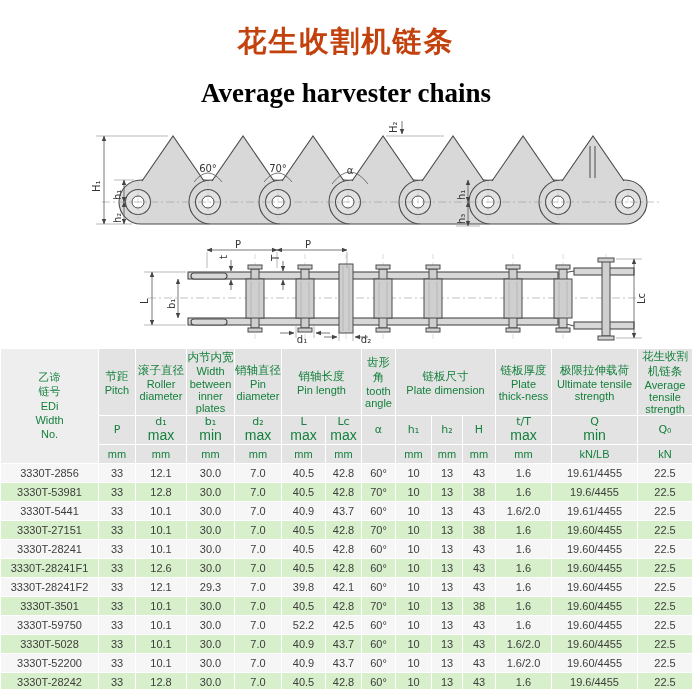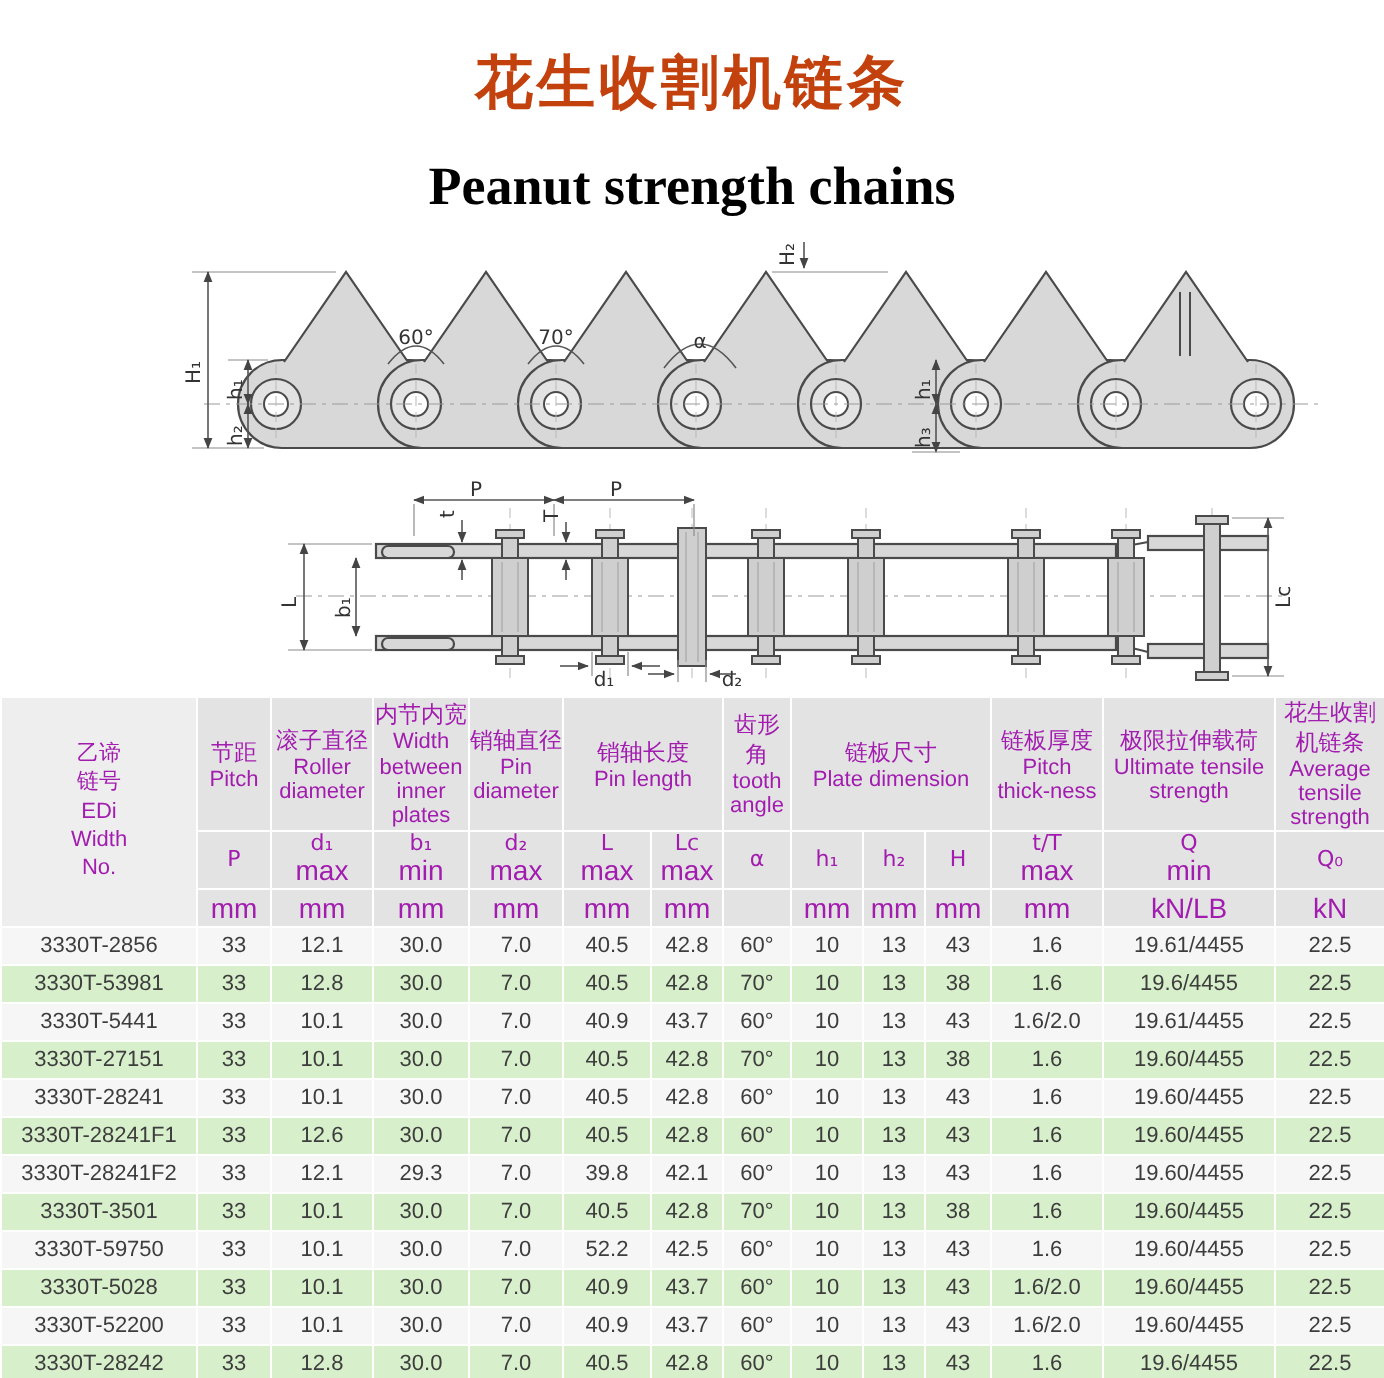--- a/index.html
+++ b/index.html
@@ -23,39 +23,39 @@
   .ring{fill:#e2e2e2;stroke:var(--drawing-stroke,#4a4a4a);stroke-width:1.1}
   .hole{fill:#fff;stroke:var(--drawing-stroke,#4a4a4a);stroke-width:1}
   .metal{fill:#cfcfcf;stroke:var(--drawing-stroke,#4a4a4a);stroke-width:1}
   .shade{stroke:#9e9e9e;stroke-width:.5}
   .mark{stroke:var(--drawing-stroke,#4a4a4a);stroke-width:1}
 
   #spec-table{position:absolute;top:348px;left:0;width:692px;
        border-collapse:collapse;table-layout:fixed;}
   #spec-table th,#spec-table td{border:1px solid #fff;text-align:center;
        vertical-align:middle;padding:0;overflow:hidden}
-  #spec-table thead th{background:var(--header-gray,#e3e3e3);font-weight:normal;color:#a21caf}
+  #spec-table thead th{background:var(--header-gray,#e3e3e3);font-weight:normal;color:#15803d}
   #spec-table th.chain-th{background:var(--chain-header-gray,#eeeeee);
        font-size:11px;line-height:1.3}
   .name-row th{height:56px}
   .name-row .zh{font-size:11.5px;font-family:"DejaVu Sans",sans-serif}
   .name-row .en{font-size:11px;line-height:1.1;padding:0 1px}
   .sym-row th{height:27px;font-size:11px;line-height:1.1}
   .sym{font-family:"DejaVu Sans",sans-serif}
   .sub{font-size:14px}
-  .unit-row th{height:18px;font-size:14px}
+  .unit-row th{height:18px;font-size:11px}
   #spec-table tbody td{height:18px;font-size:11px;color:#3d3d3d;
        background:var(--row-gray,#f6f6f6)}
   #spec-table tbody tr.alt td{background:var(--accent-green,#d7efca)}
 </style>
 </head>
 <body>
 
 <div class="title-zh">花生收割机链条</div>
-<div class="title-en">Peanut strength chains</div>
+<div class="title-en">Average harvester chains</div>
 
 <svg id="side-view" width="584" height="118" viewBox="0 0 584 118">
   <defs>
     <marker id="arr" viewBox="0 0 6 6" refX="5.5" refY="3" markerWidth="7" markerHeight="7" orient="auto-start-reverse">
       <path d="M0,0.6 L6,3 L0,5.4 Z" fill="#444"></path>
     </marker>
   </defs>
   <g>
     <rect class="plate" x="31" y="60" width="108" height="44" rx="22"></rect>
     <rect class="plate" x="101" y="60" width="108" height="44" rx="22"></rect>
@@ -293,21 +293,21 @@
         <th colspan="1" class="name-th">
           <div class="zh">齿形角</div>
           <div class="en">tooth angle</div>
         </th>
         <th colspan="3" class="name-th">
           <div class="zh">链板尺寸</div>
           <div class="en">Plate dimension</div>
         </th>
         <th colspan="1" class="name-th">
           <div class="zh">链板厚度</div>
-          <div class="en">Pitch thick-ness</div>
+          <div class="en">Plate thick-ness</div>
         </th>
         <th colspan="1" class="name-th">
           <div class="zh">极限拉伸载荷</div>
           <div class="en">Ultimate tensile strength</div>
         </th>
         <th colspan="1" class="name-th">
           <div class="zh">花生收割机链条</div>
           <div class="en">Average tensile strength</div>
         </th>
       </tr>

